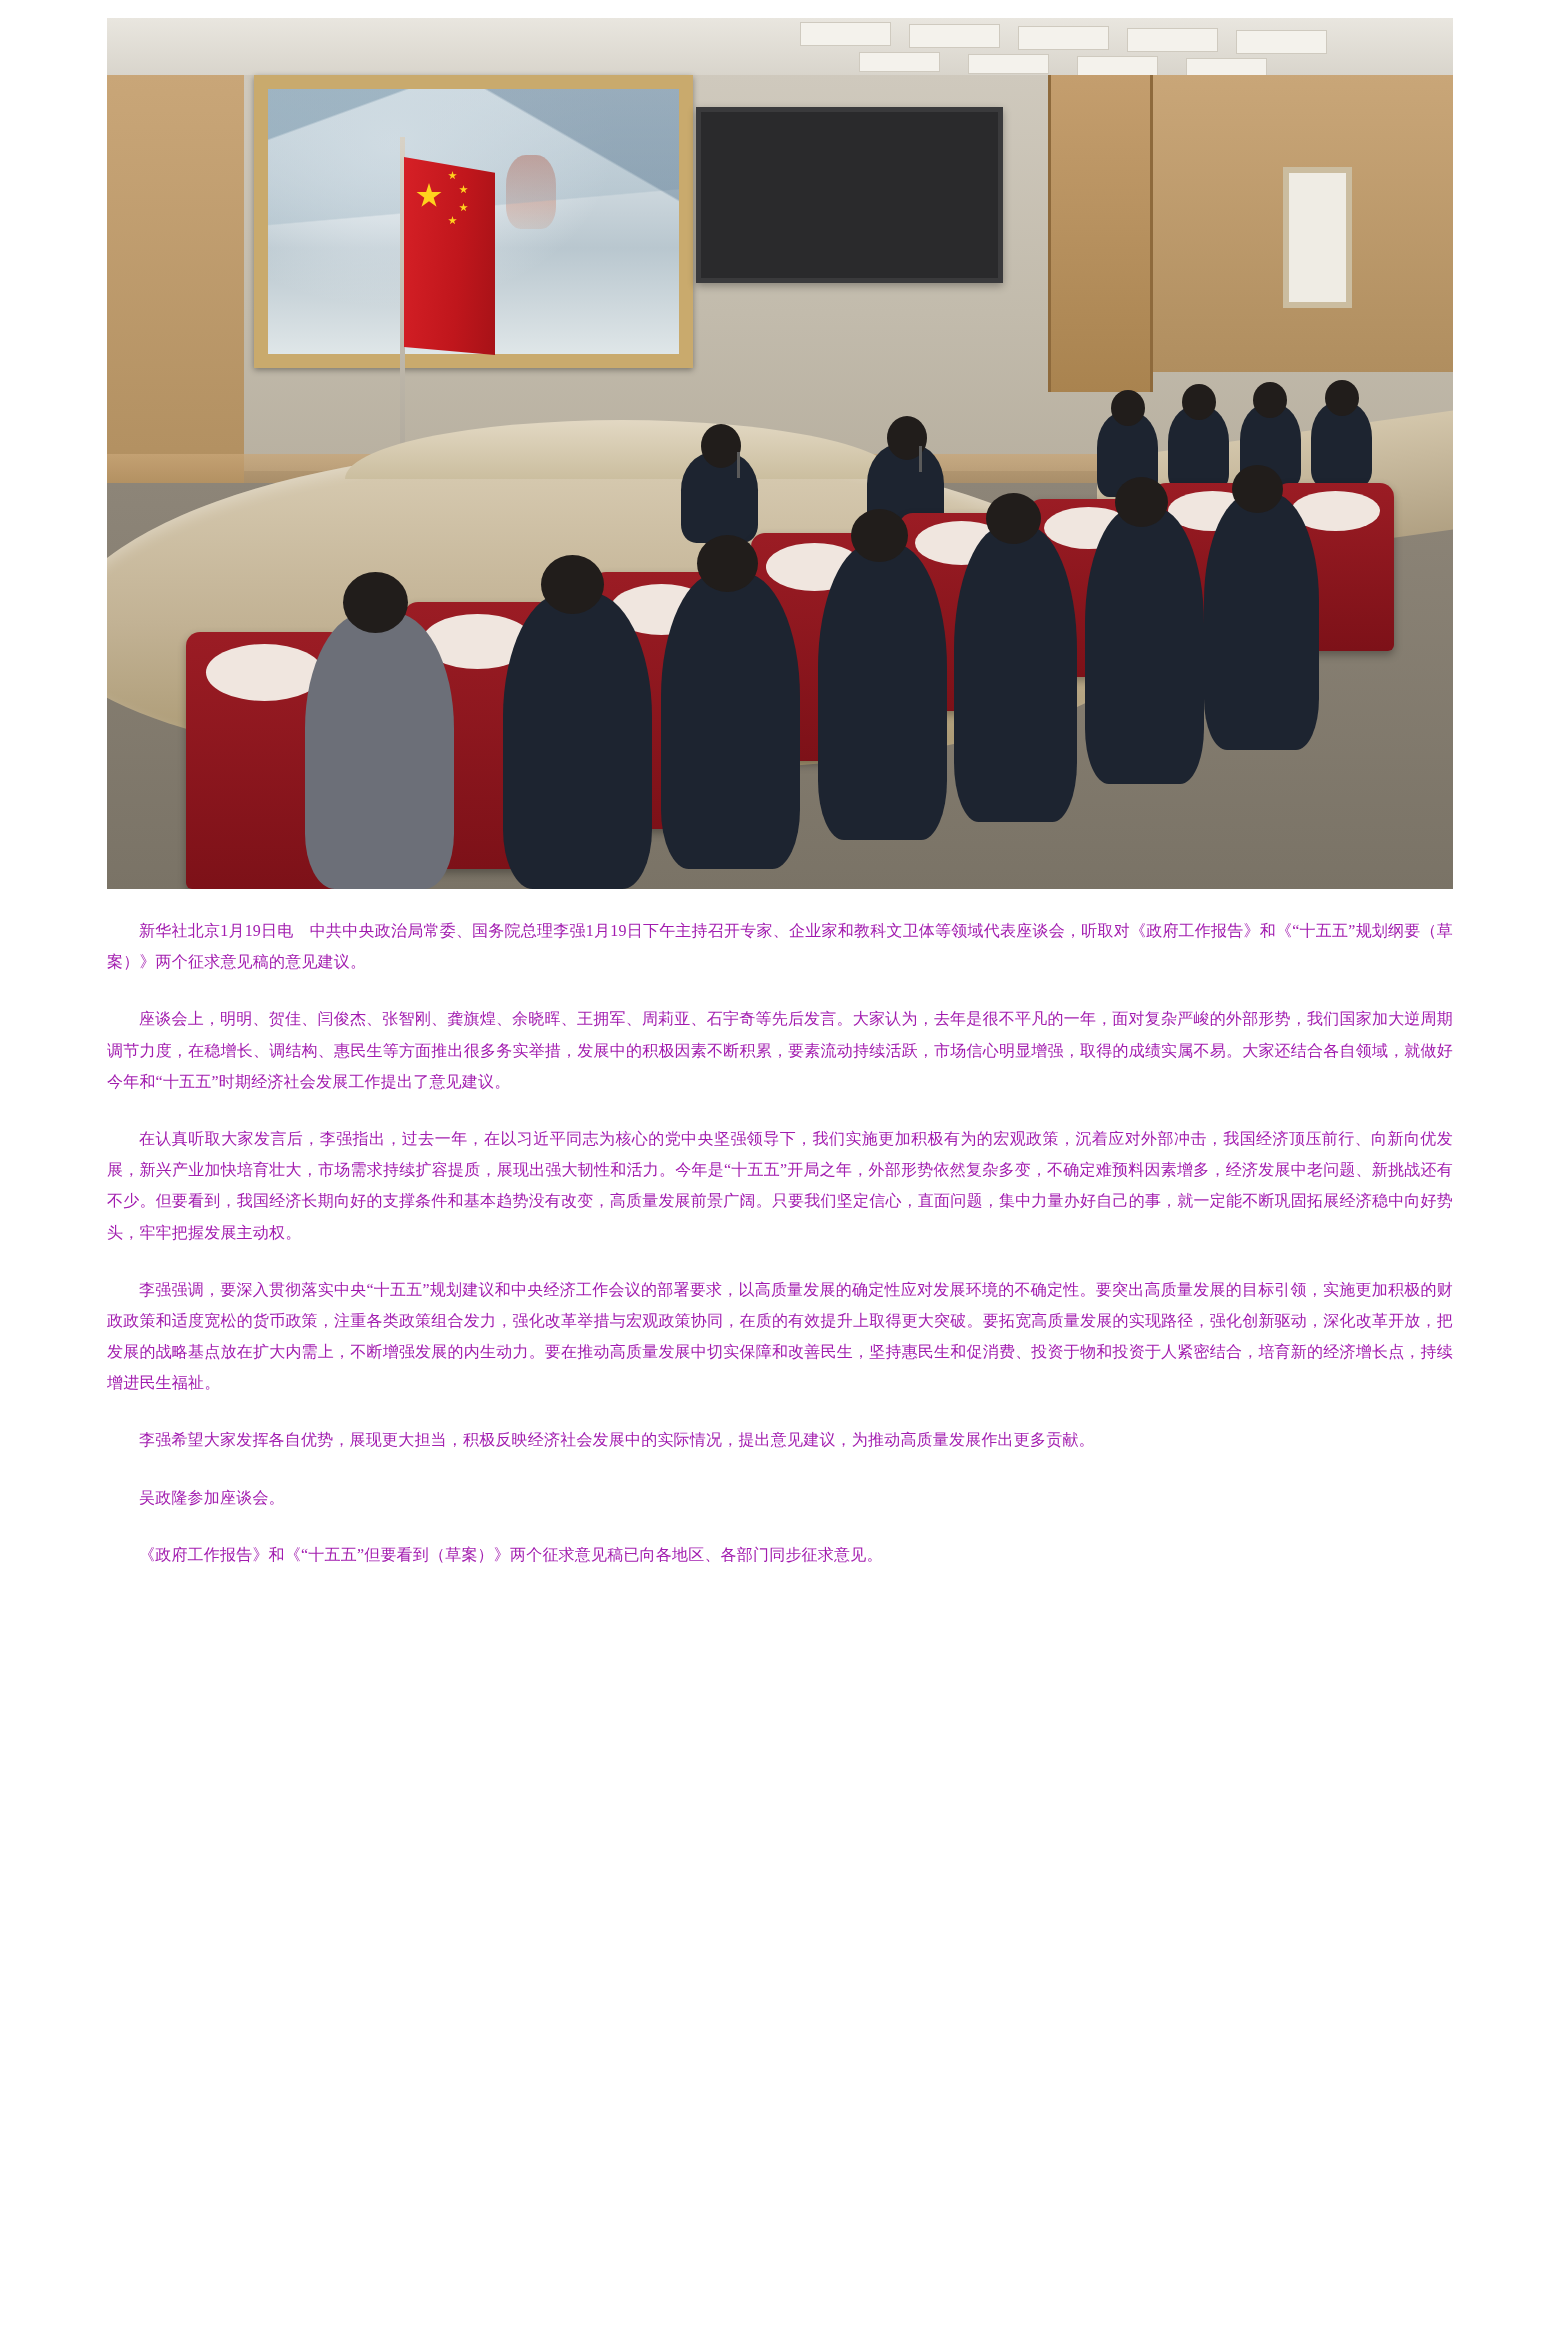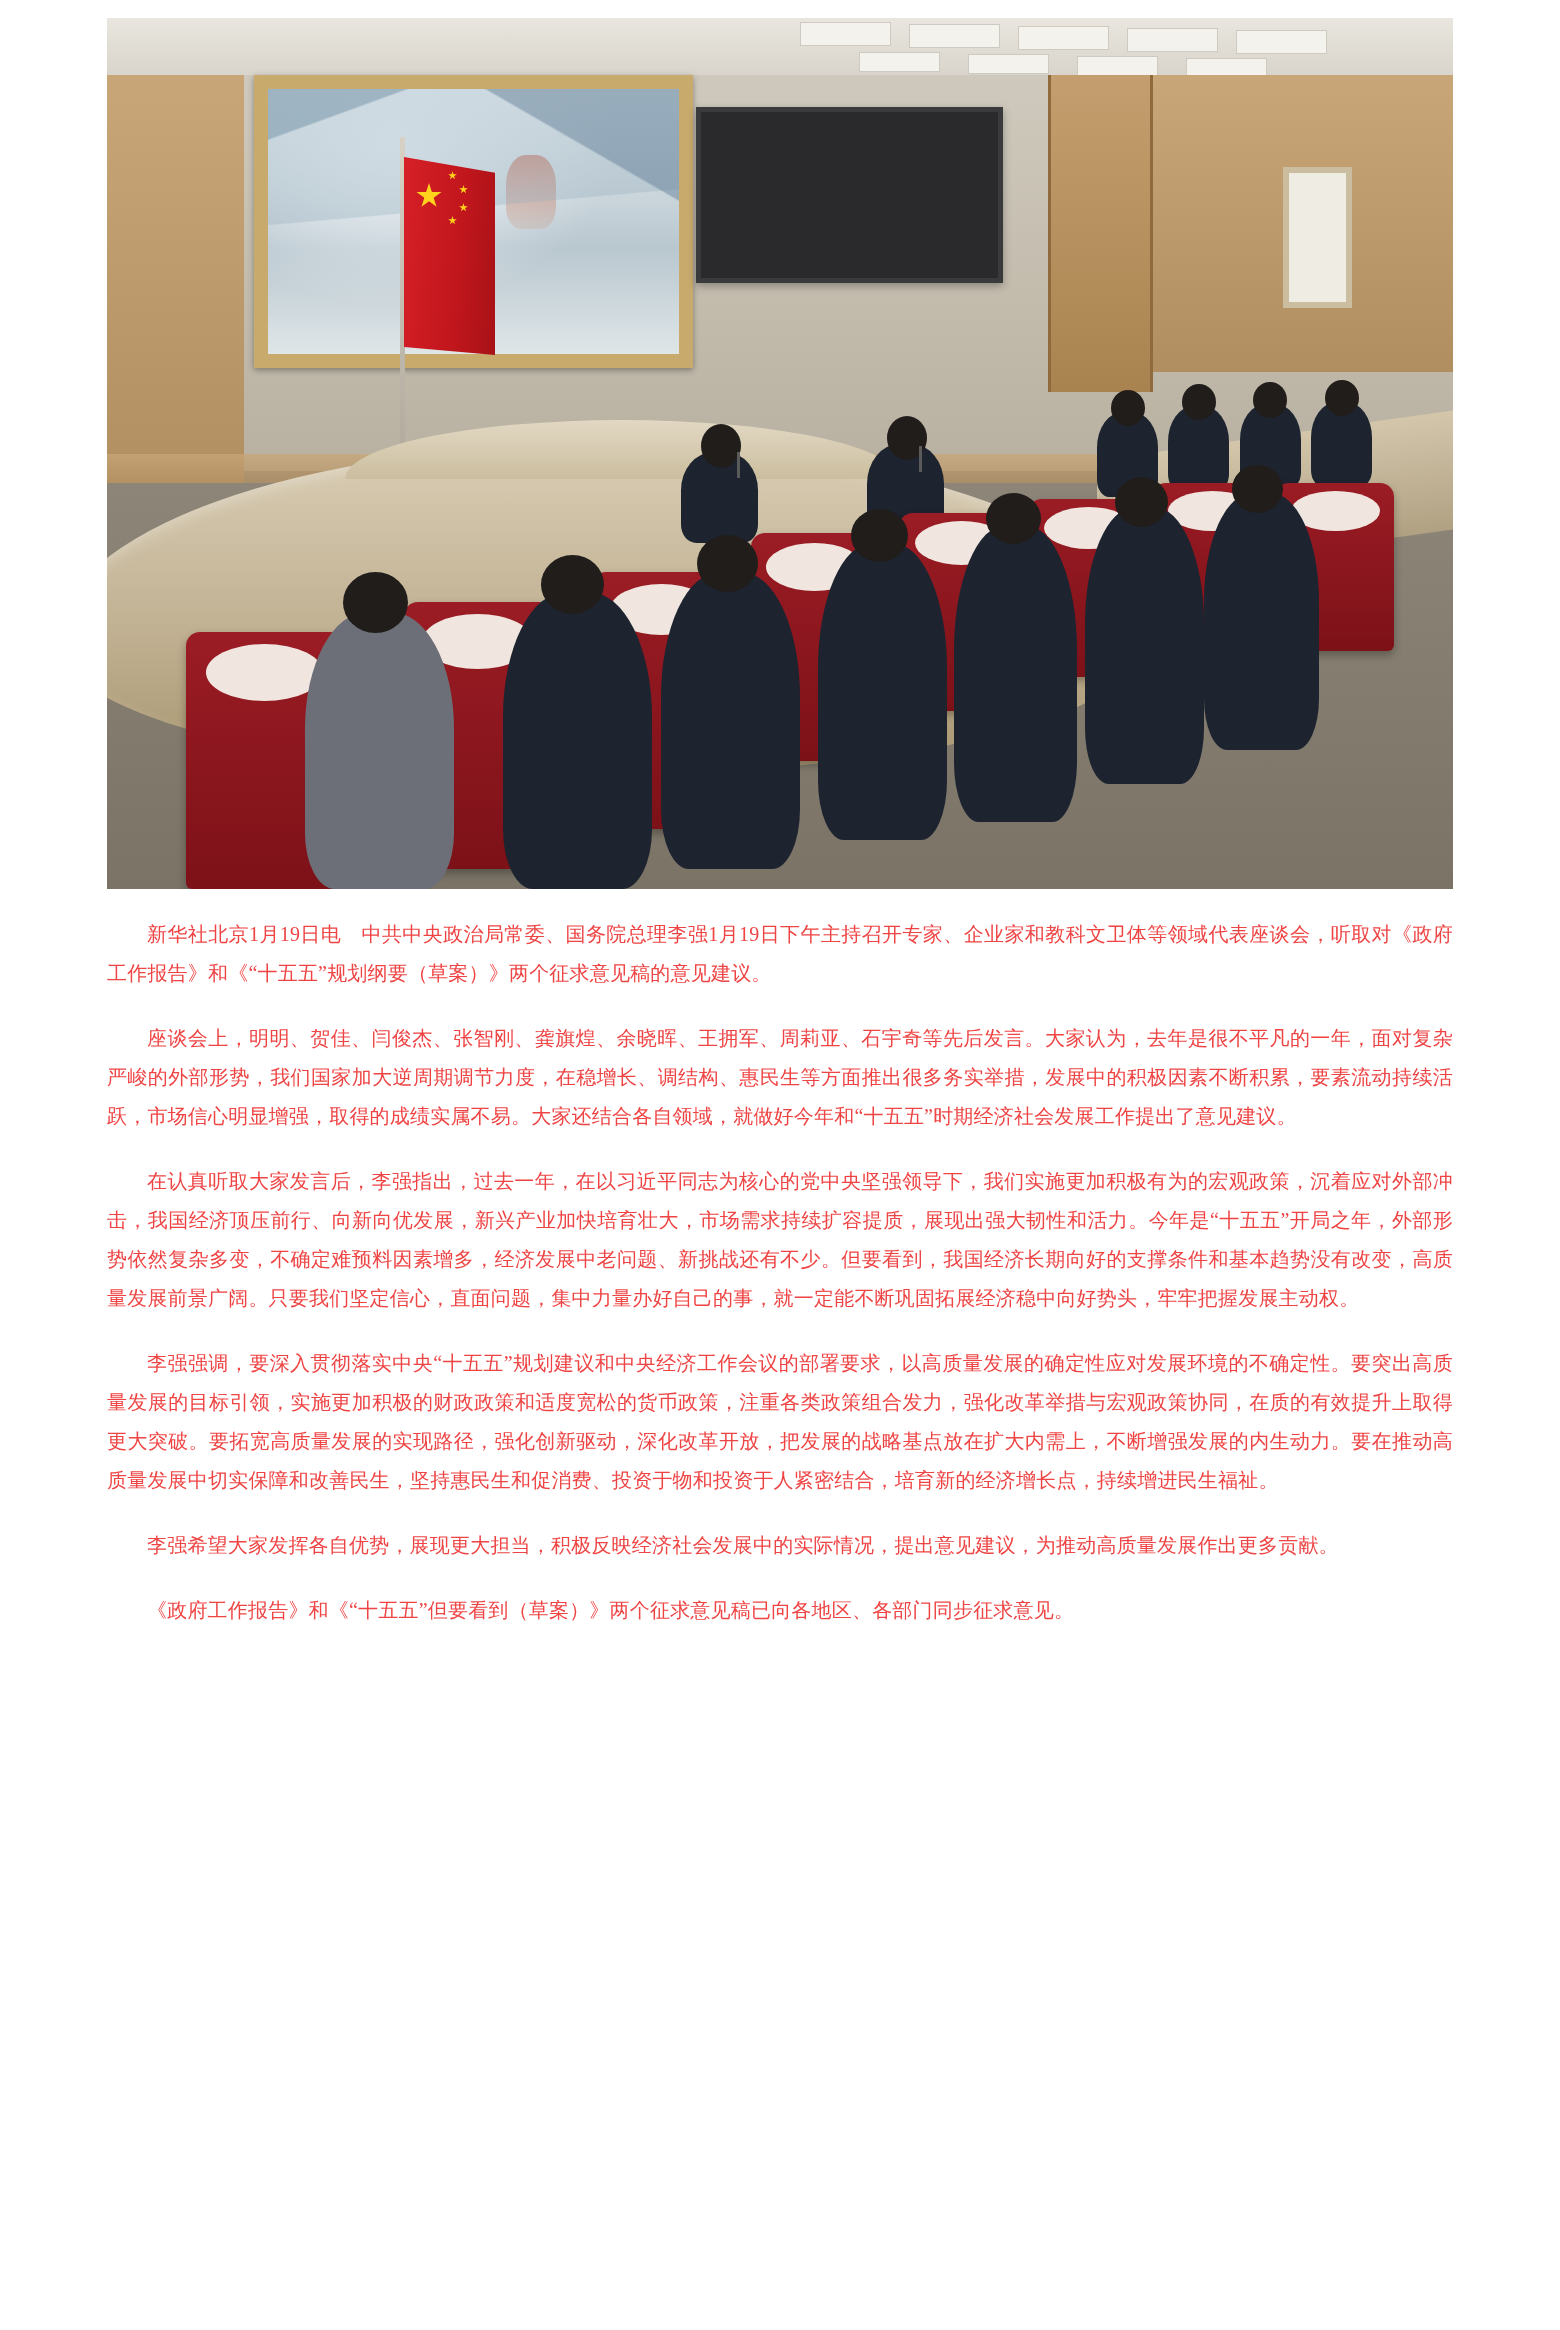--- a/index.html
+++ b/index.html
@@ -159,26 +159,26 @@
     text-align: justify;
     letter-spacing: 0.4px;
   }
 
   
   .article {
     width: 1346px;
     margin: 26px auto 0 auto;
   }
   .article p {
-    font-size: 20px;
+    font-size: 16px;
     line-height: 1.95;
     margin: 0 0 26px 0;
     text-indent: 2em;
     text-align: justify;
-    color: #ef4444;
+    color: #a21caf;
     letter-spacing: 0.2px;
   }
 </style>
 </head>
 <body>
 
 <div class="page">
 
   <div class="photo-wrap">
     <div class="photo" role="img">
@@ -276,17 +276,18 @@
     </div>
   </div>
 
 
   <div class="article">
     <p>新华社北京1月19日电　中共中央政治局常委、国务院总理李强1月19日下午主持召开专家、企业家和教科文卫体等领域代表座谈会，听取对《政府工作报告》和《“十五五”规划纲要（草案）》两个征求意见稿的意见建议。</p>
     <p>座谈会上，明明、贺佳、闫俊杰、张智刚、龚旗煌、余晓晖、王拥军、周莉亚、石宇奇等先后发言。大家认为，去年是很不平凡的一年，面对复杂严峻的外部形势，我们国家加大逆周期调节力度，在稳增长、调结构、惠民生等方面推出很多务实举措，发展中的积极因素不断积累，要素流动持续活跃，市场信心明显增强，取得的成绩实属不易。大家还结合各自领域，就做好今年和“十五五”时期经济社会发展工作提出了意见建议。</p>
     <p>在认真听取大家发言后，李强指出，过去一年，在以习近平同志为核心的党中央坚强领导下，我们实施更加积极有为的宏观政策，沉着应对外部冲击，我国经济顶压前行、向新向优发展，新兴产业加快培育壮大，市场需求持续扩容提质，展现出强大韧性和活力。今年是“十五五”开局之年，外部形势依然复杂多变，不确定难预料因素增多，经济发展中老问题、新挑战还有不少。但要看到，我国经济长期向好的支撑条件和基本趋势没有改变，高质量发展前景广阔。只要我们坚定信心，直面问题，集中力量办好自己的事，就一定能不断巩固拓展经济稳中向好势头，牢牢把握发展主动权。</p>
     <p>李强强调，要深入贯彻落实中央“十五五”规划建议和中央经济工作会议的部署要求，以高质量发展的确定性应对发展环境的不确定性。要突出高质量发展的目标引领，实施更加积极的财政政策和适度宽松的货币政策，注重各类政策组合发力，强化改革举措与宏观政策协同，在质的有效提升上取得更大突破。要拓宽高质量发展的实现路径，强化创新驱动，深化改革开放，把发展的战略基点放在扩大内需上，不断增强发展的内生动力。要在推动高质量发展中切实保障和改善民生，坚持惠民生和促消费、投资于物和投资于人紧密结合，培育新的经济增长点，持续增进民生福祉。</p>
     <p>李强希望大家发挥各自优势，展现更大担当，积极反映经济社会发展中的实际情况，提出意见建议，为推动高质量发展作出更多贡献。</p>
+    <p>吴政隆参加座谈会。</p>
     <p>《政府工作报告》和《“十五五”但要看到（草案）》两个征求意见稿已向各地区、各部门同步征求意见。</p>
   </div>
 
 </div>
 
 
 </body></html>

